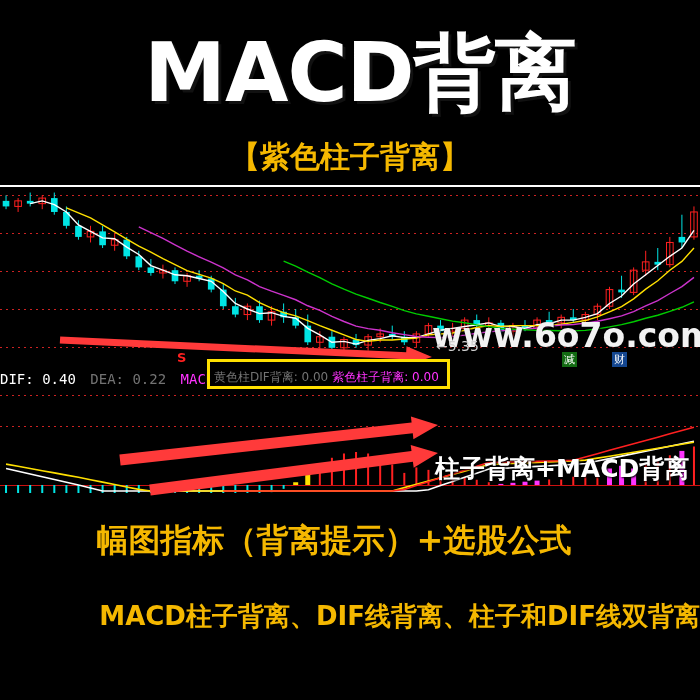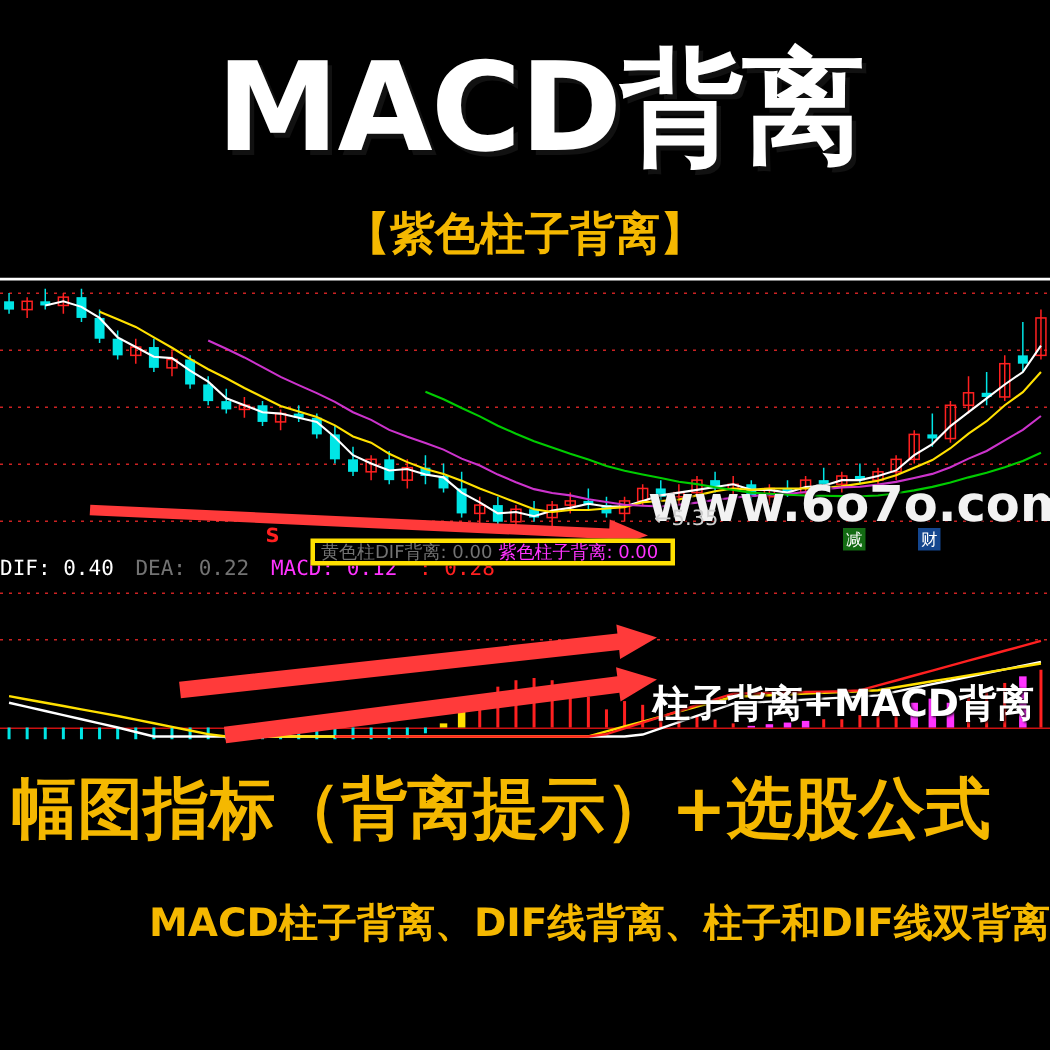--- a/index.html
+++ b/index.html
@@ -32,23 +32,23 @@
 
   svg.layer{position:absolute;left:0;top:0;}
 
   
   .statusbar{position:absolute;left:0;top:370px;height:18px;white-space:nowrap;
     font-size:14px;line-height:18px;font-family:"DejaVu Sans Mono","Liberation Mono",monospace;}
   .statusbar span{margin-right:6px;}
   .c-white{color:#ffffff;} .c-yellow{color:#737373;} .c-magenta{color:#ff33ff;} .c-red{color:#ff2020;}
 
   
-  .callout{position:absolute;left:207px;top:359px;width:243px;height:18px;
+  .callout{position:absolute;left:207px;top:359px;width:243px;height:30px;
     border:3px solid #ffe000;background:#000;box-sizing:border-box;
-    display:flex;align-items:center;white-space:nowrap;overflow:hidden;}
+    display:flex;align-items:flex-end;white-space:nowrap;overflow:hidden;}
   .callout .t{font-size:12px;font-family:"DejaVu Sans","Liberation Sans",sans-serif;padding-left:4px;}
 
   
   .watermark{position:absolute;left:432px;top:316px;color:#f2f2f2;font-size:33px;
     font-weight:bold;letter-spacing:0px;font-family:"DejaVu Sans","Liberation Sans",sans-serif;
     text-shadow:1px 1px 2px #000;}
 
   .price-tag{position:absolute;left:436px;top:338px;color:#cfcfcf;font-size:14px;
     font-family:"DejaVu Sans","Liberation Sans",sans-serif;white-space:nowrap;}
   .sell-marker{position:absolute;left:177px;top:350px;color:#ff2020;font-size:13px;font-weight:bold;
@@ -58,21 +58,21 @@
   .badge.green{left:562px;background:#136b13;}
   .badge.blue{left:612px;background:#14468f;}
 
   
   .annot-text{position:absolute;left:435px;top:452px;color:#ffffff;font-size:25px;
     font-weight:bold;font-family:"DejaVu Sans","Liberation Sans",sans-serif;white-space:nowrap;
     text-shadow:1px 1px 2px #000;}
 
   
   .caption1{position:absolute;left:0;top:518px;width:668px;text-align:center;
-    color:#f5b800;font-size:44px;line-height:44px;font-weight:bold;
+    color:#f5b800;font-size:32px;line-height:44px;font-weight:bold;
     font-family:"DejaVu Sans","Liberation Sans",sans-serif;}
   .caption2{position:absolute;left:0;top:600px;width:700px;text-align:right;
     color:#f5b800;font-size:26px;line-height:32px;font-weight:bold;
     font-family:"DejaVu Sans","Liberation Sans",sans-serif;}
 </style>
 </head>
 <body>
 
 <div id="root">
 

